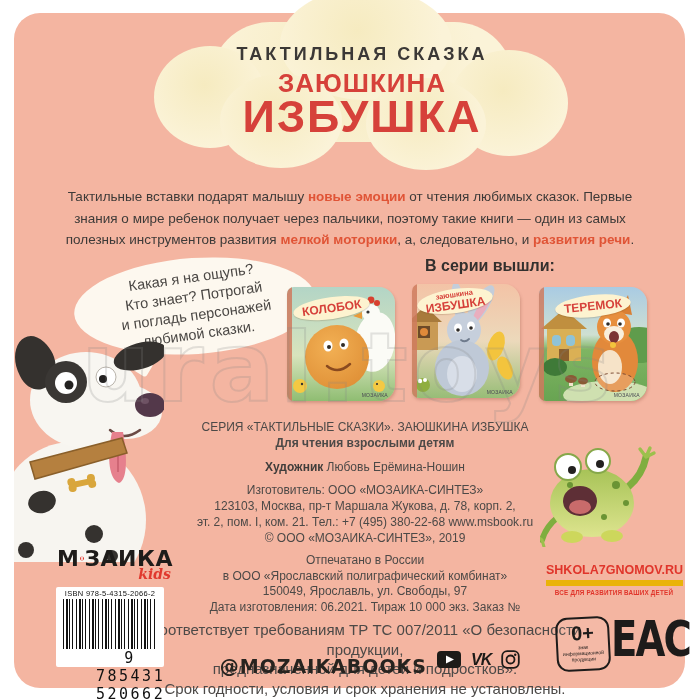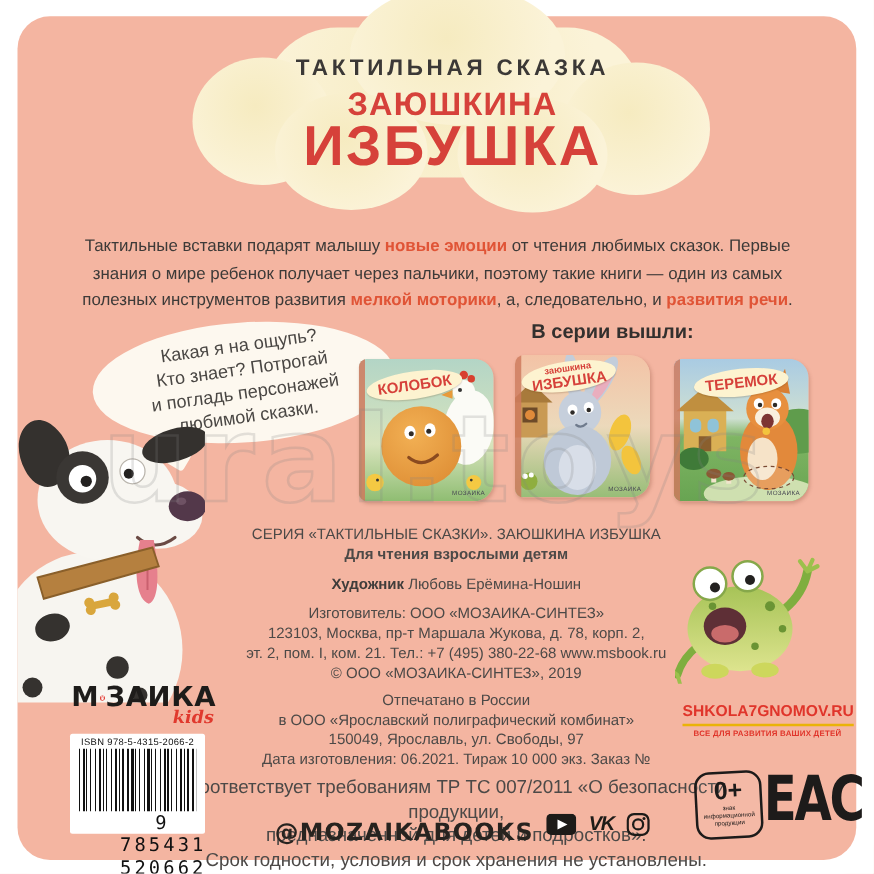--- a/index.html
+++ b/index.html
@@ -81,21 +81,21 @@
   
   #barcode{left:56px;top:587px;width:108px;height:80px;background:#fff;border-radius:2px;z-index:4;
            text-align:center;color:#111;}
   #isbn{font-size:7.5px;padding-top:2px;letter-spacing:.3px;}
   #bars{height:50px;margin:1px 7px 0 7px;
         background:repeating-linear-gradient(90deg,#111 0 1px,#fff 1px 3px,#111 3px 5px,#fff 5px 6px,#111 6px 7px,#fff 7px 9px,#111 9px 10px,#fff 10px 13px);}
   #barcode-digits{font-size:15px;letter-spacing:2.5px;font-family:"DejaVu Sans Mono",monospace;padding-left:40px;}
 
   
   #shop{left:546px;top:560px;width:136px;text-align:center;z-index:3;}
-  #shop-url{font-size:12.5px;font-weight:800;color:#e0352b;border-bottom:2px solid #eab308;
+  #shop-url{font-size:12.5px;font-weight:800;color:#e0352b;border-bottom:6px solid #eab308;
             padding-bottom:3px;display:inline-block;}
   #shop-tagline{font-size:6.3px;color:#e0352b;margin-top:3px;font-weight:700;letter-spacing:.2px;}
 
   
   #age-badge{left:556px;top:617px;width:50px;height:50px;border:2.5px solid #1d1b1a;border-radius:12px;
              transform:rotate(-3deg);text-align:center;z-index:3;color:#1d1b1a;background:rgba(255,255,255,.06);}
   #age-num{font-size:20px;font-weight:800;line-height:1.1;margin-top:3px;}
   .age-note{font-size:5px;line-height:1.2;}
   #eac{left:611px;top:610px;font-size:42px;font-weight:900;color:#1d1b1a;letter-spacing:-2px;
        transform:scale(.92,1.18);transform-origin:left top;z-index:3;font-family:"DejaVu Sans",sans-serif;}

